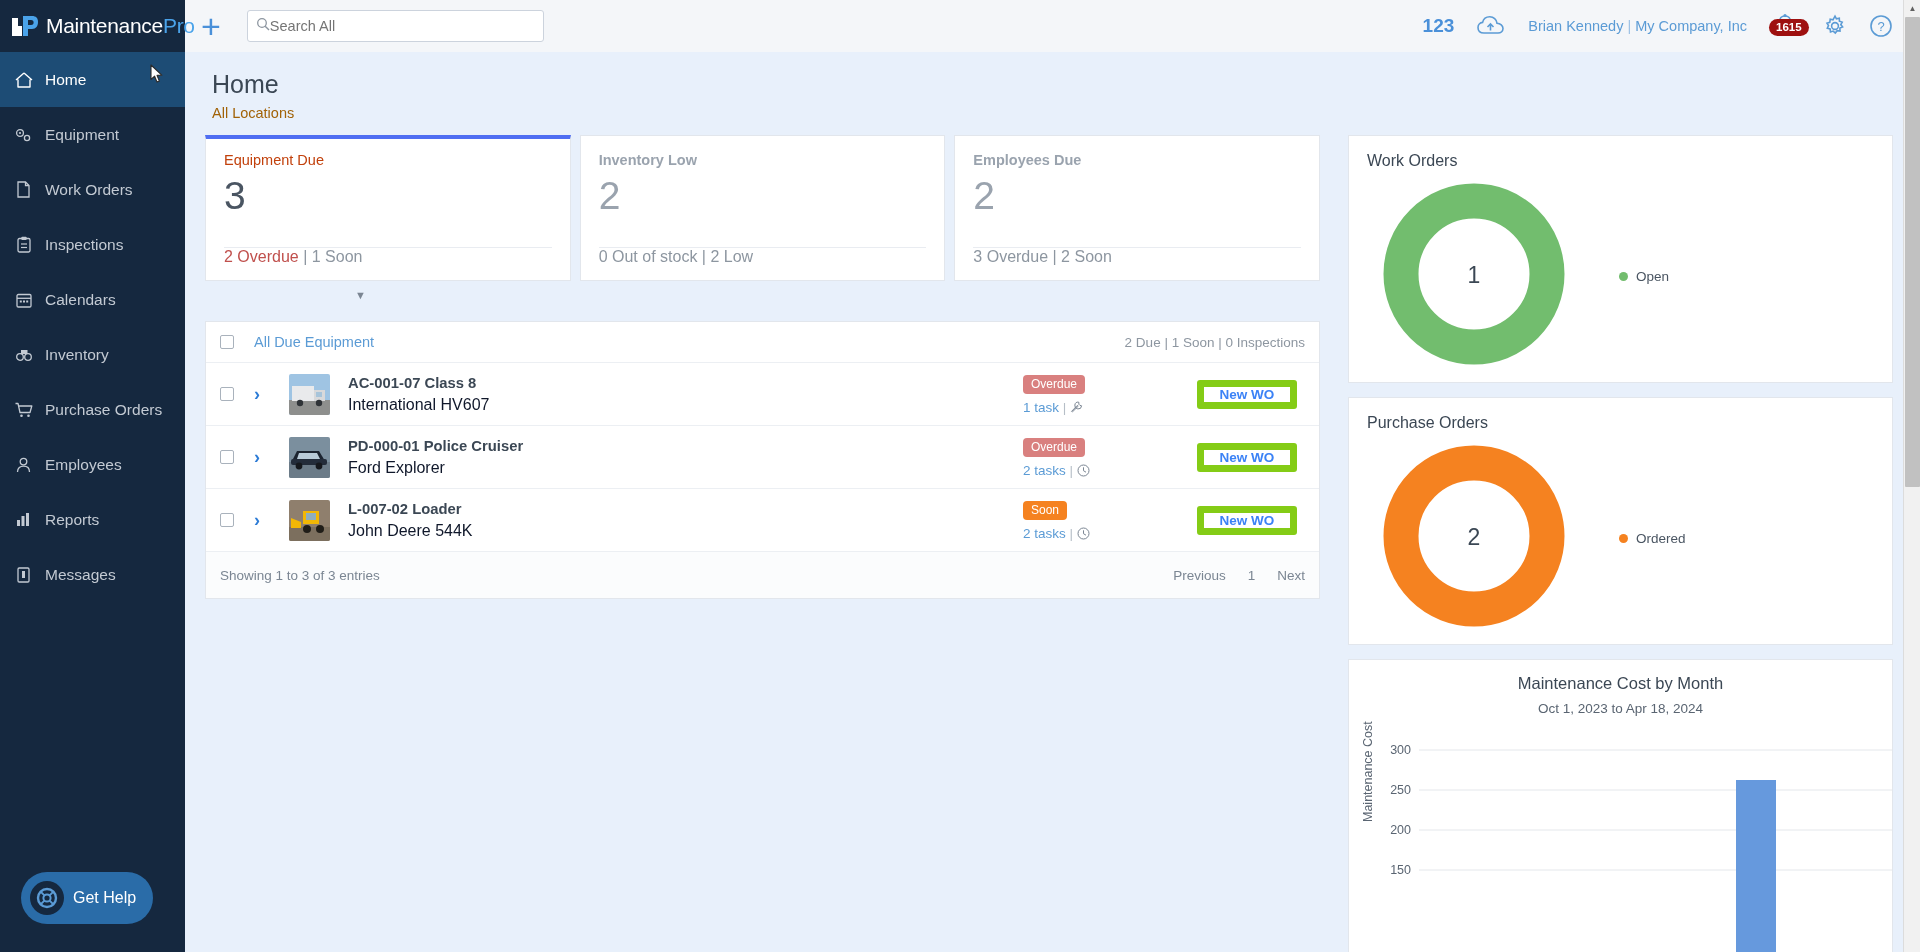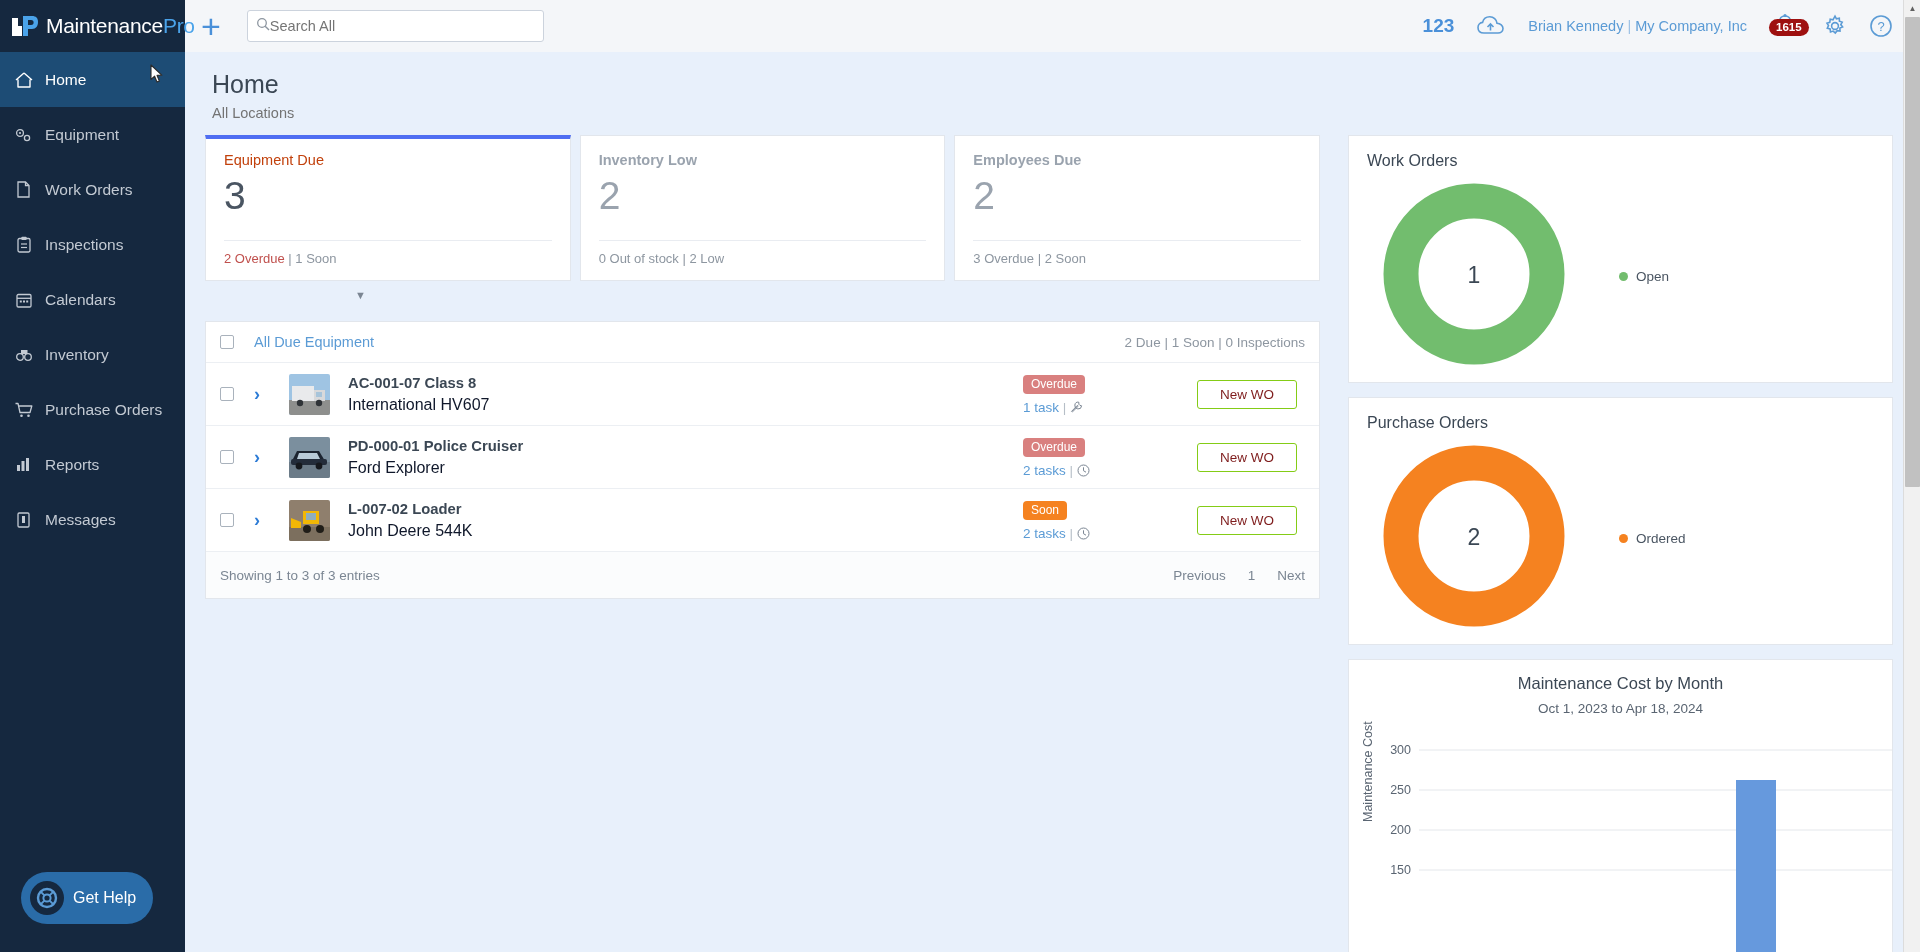--- a/index.html
+++ b/index.html
@@ -80,40 +80,40 @@
     display: flex; align-items: center; justify-content: center; flex: 0 0 34px;
   }
 
   
   .main {
     position: absolute; top: 52px; left: 185px; width: 1728px; height: 900px;
     background: #e8f0fb; overflow: hidden;
   }
   .page-head { padding: 18px 0 0 27px; }
   .page-title { font-size: 25px; color: #3b4754; font-weight: normal; }
-  .page-sub { font-size: 14.5px; color: #737373; margin-top: 6px; cursor: pointer; }
+  .page-sub { font-size: 14.5px; color: #a16207; margin-top: 6px; cursor: pointer; }
 
   .content { display: flex; padding: 14px 22px 0 20px; gap: 28px; }
   .left-col { width: 1115px; flex: 0 0 1115px; }
   .right-col { width: 545px; flex: 0 0 545px; }
 
   
   .kpi-row { display: flex; gap: 9px; }
   .kpi-card {
     flex: 1; background: #ffffff; border: 1px solid #e2e6ec; height: 146px;
     padding: 16px 18px 0 18px; position: relative; cursor: pointer;
   }
   .kpi-card.sel { border-top: 4px solid #4f6ef2; padding-top: 13px; }
   .kpi-title { font-size: 14.5px; font-weight: normal; color: #c2410c; }
   .kpi-title.muted { color: #9aa3ae; font-weight: bold; }
   .kpi-num { font-size: 39px; color: #4a5562; margin-top: 7px; line-height: 42px; font-weight: 300;}
   .kpi-num.muted { color: #9aa3ae; }
   .kpi-foot {
     position: absolute; left: 18px; right: 18px; bottom: 14px;
-    border-top: 1px solid #e9ecf1; padding-top: 10px; font-size: 13px; color: #8d96a0;
+    border-top: 1px solid #e9ecf1; font-size: 16px; color: #8d96a0;
   }
   .kpi-foot .red { color: #c0504d; }
 
   .caret-row { text-align: left; padding-left: 150px; margin-top: 4px; }
   .caret-down { color: #7b8693; font-size: 11px; cursor: pointer;}
 
   
   .panel { background: #ffffff; border: 1px solid #e2e6ec; margin-top: 18px; }
   .panel-head {
     display: flex; align-items: center; height: 41px; padding: 0 14px;
@@ -138,23 +138,24 @@
     display: inline-block; color: #fff; font-size: 12px; border-radius: 4px;
     padding: 3px 8px; line-height: 13px; text-align: right;
   }
   .badge.overdue { background: #d9807f; }
   .badge.soon { background: #f58220; }
   .tsub { font-size: 13.5px; color: #5b9bd5; margin-top: 6px; }
   .tsub .sep { color: #b6bec7; }
   .tsub .ico { color: #7b8693; }
   .two { width: 100px; flex: 0 0 100px; margin-right: 8px; }
   .btn-wo {
-    width: 100px; height: 29px; border: 1px solid #84cc16; color: #7f1d1d;
+    width: 100px; height: 29px; border: 7px solid #84cc16; color: #3b82f6;
     background: #fff; font-size: 13.5px; border-radius: 3px; cursor: pointer;
     font-family: "Liberation Sans", sans-serif;
+    font-weight: bold;
   }
   .panel-foot {
     display: flex; align-items: center; height: 46px; padding: 0 14px;
     background: #fbfcfd; font-size: 13.5px; color: #7b8693;
   }
   .pager { margin-left: auto; display: flex; gap: 22px; align-items: center; }
   .pager span { cursor: pointer; }
   .pager .pg-num { color: #7b8693; }
 
   
@@ -327,20 +328,29 @@
       <span class="nav-icon">
         <svg width="18" height="16" viewBox="0 0 18 16">
             <path d="M0.5 1.5 L3 1.5 L5 10.5 L15 10.5 L16.8 4 L4 4" fill="none" stroke="#c3cad3" stroke-width="1.3" stroke-linejoin="round"></path>
             <circle cx="6.5" cy="13.8" r="1.3" fill="#c3cad3"></circle>
             <circle cx="13.5" cy="13.8" r="1.3" fill="#c3cad3"></circle>
           </svg>
       </span>
       <span>Purchase Orders</span>
     </div>
 
+    <div class="nav-item">
+      <span class="nav-icon">
+        <svg width="15" height="16" viewBox="0 0 15 16">
+            <circle cx="7.5" cy="4.6" r="3.3" fill="none" stroke="#c3cad3" stroke-width="1.3"></circle>
+            <path d="M1.5 15 C1.5 11 4.2 9.2 7.5 9.2 C10.8 9.2 13.5 11 13.5 15" fill="none" stroke="#c3cad3" stroke-width="1.3"></path>
+          </svg>
+      </span>
+      <span>Employees</span>
+    </div>
 
 
     <div class="nav-item">
       <span class="nav-icon">
         <svg width="16" height="15" viewBox="0 0 16 15">
             <rect x="1" y="8" width="3" height="6" fill="#c3cad3"></rect>
             <rect x="5.5" y="4" width="3" height="10" fill="#c3cad3"></rect>
             <rect x="10" y="1" width="3" height="13" fill="#c3cad3"></rect>
           </svg>
       </span>

